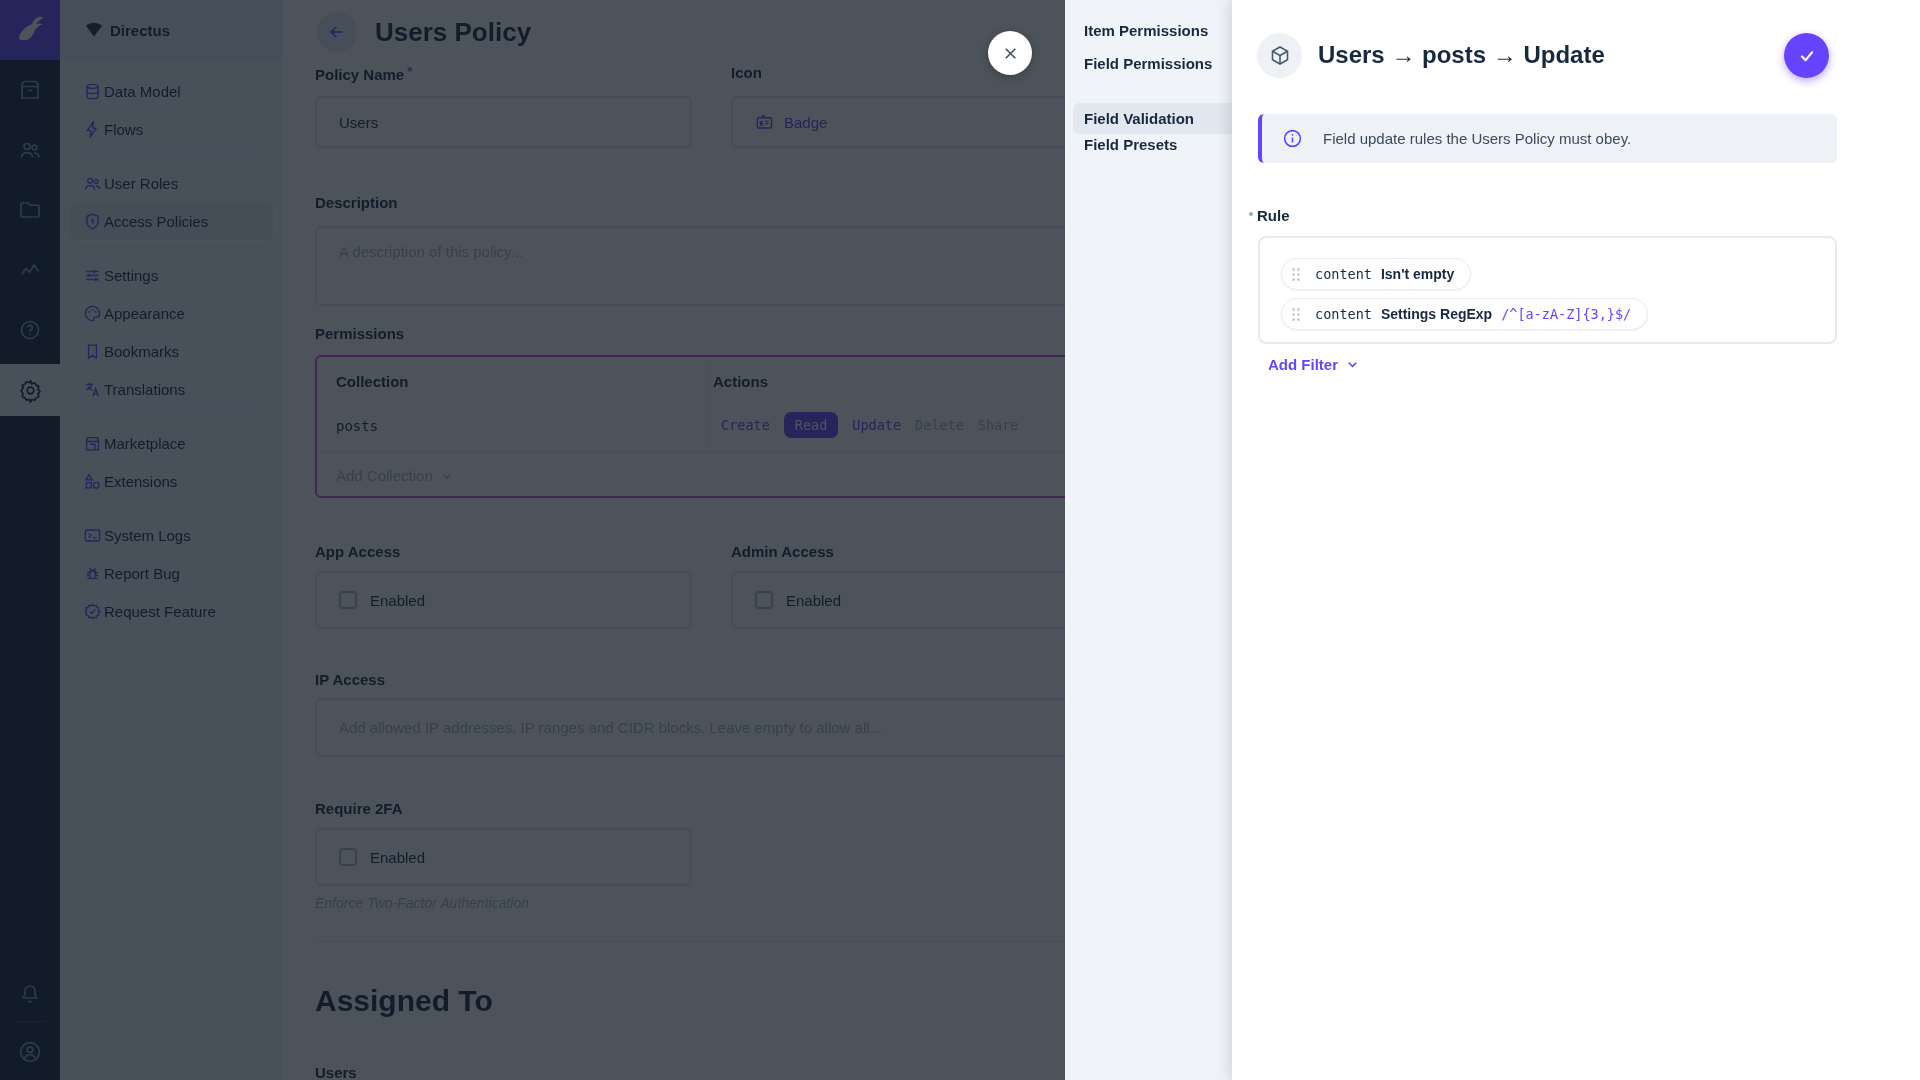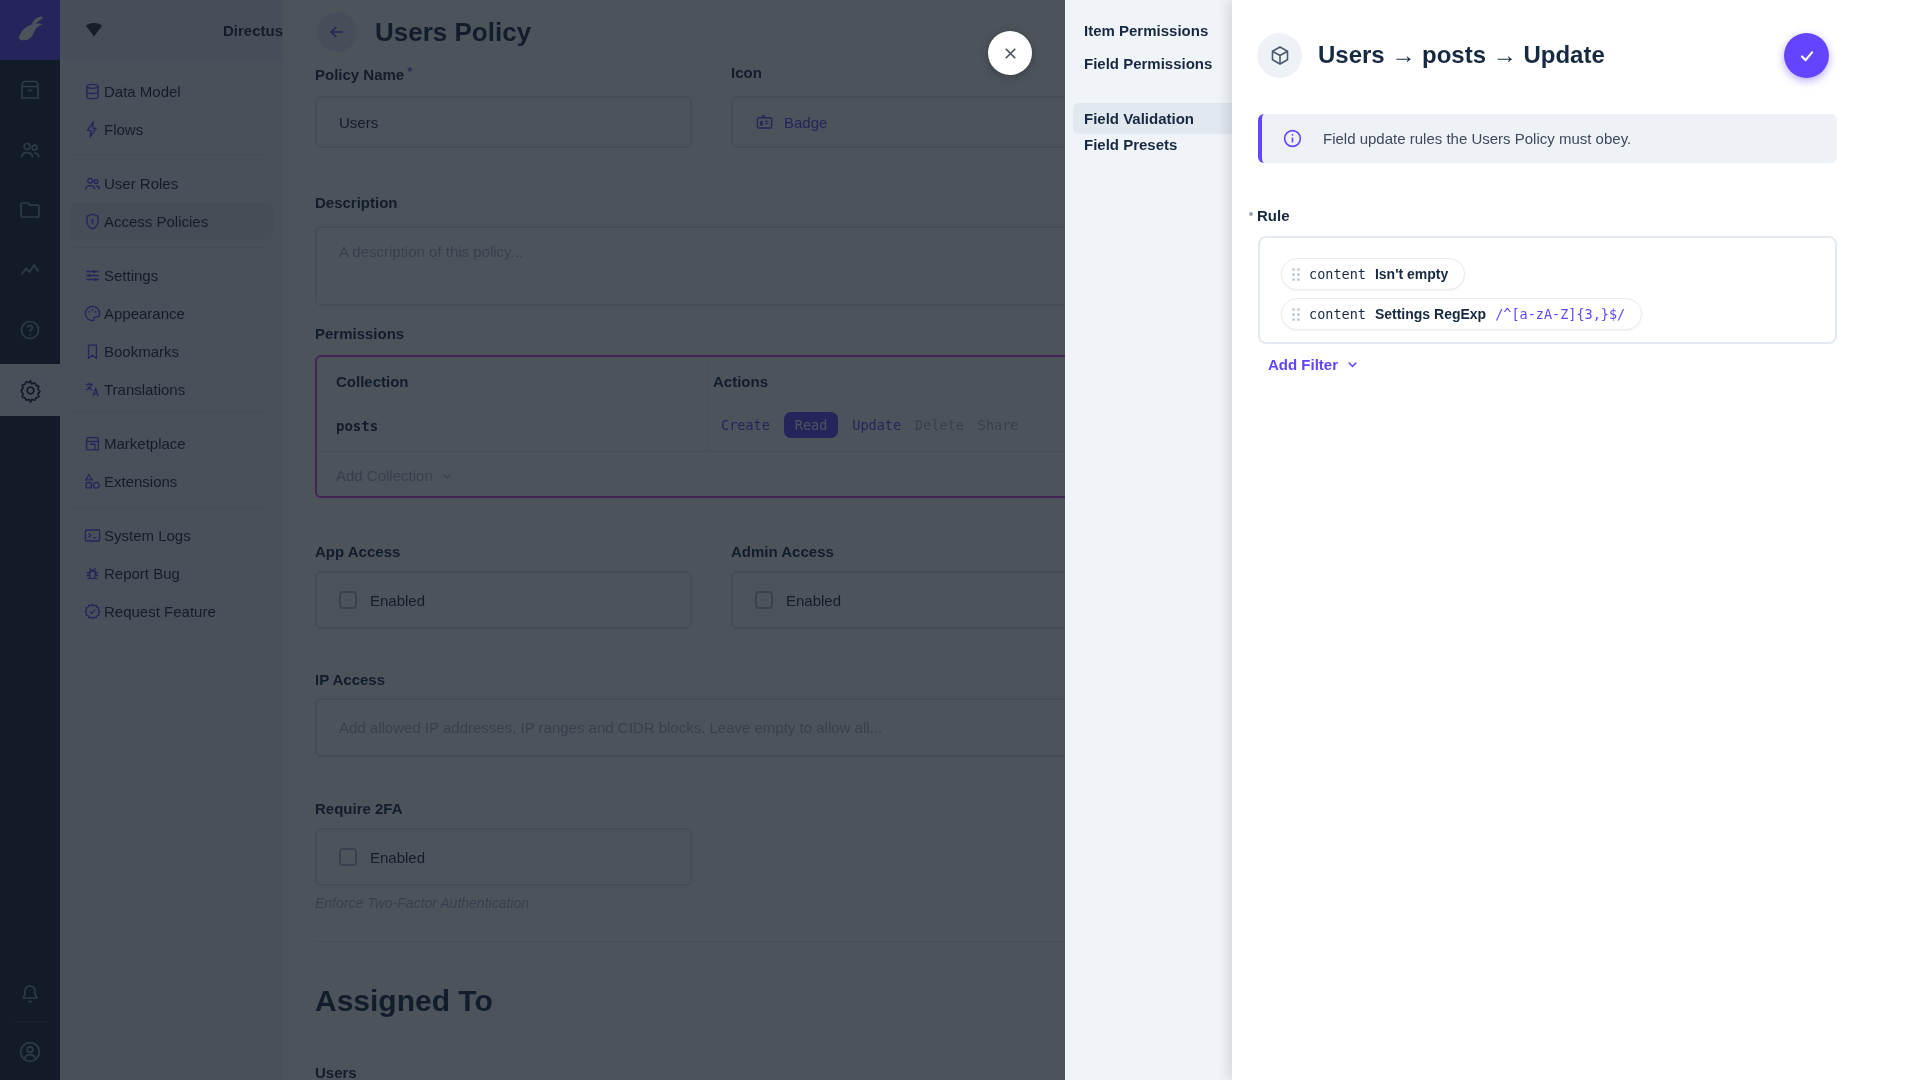--- a/index.html
+++ b/index.html
@@ -10,39 +10,39 @@
 
   
   .module-bar{left:0;top:0;width:60px;height:1080px;background:#18263a;z-index:1;}
   .logo-tile{left:0;top:0;width:60px;height:60px;background:#6644ff;display:flex;align-items:center;justify-content:center;}
   .mod-btn{left:0;width:60px;height:56px;display:flex;align-items:center;justify-content:center;color:#8b9cb3;}
   .mod-btn.active{background:#f0f4f9;color:#172940;}
   .mod-divider{left:14px;width:32px;height:1px;background:rgba(255,255,255,.14);}
 
   
   .sidebar{left:60px;top:0;width:223px;height:1080px;background:#f0f4f9;z-index:1;}
-  .proj-header{left:0;top:0;width:223px;height:60px;display:flex;align-items:center;gap:16px;padding-left:22px;background:#e8eef5;justify-content:space-between;}
+  .proj-header{left:0;top:0;width:223px;height:60px;display:flex;align-items:center;gap:4px;padding-left:22px;background:#e8eef5;}
   .proj-name{font-weight:700;font-size:15px;color:#172940;}
   .nav-item{left:10px;width:203px;height:38px;display:flex;align-items:center;gap:2px;padding-left:13px;border-radius:6px;color:#172940;font-size:15px;}
   .nav-item.active{background:#e2e8f0;}
   .nav-item .ic{display:flex;color:#6644ff;}
   .nav-divider{left:13px;width:194px;height:1px;background:#e0e6ee;}
 
   
   .main{left:283px;top:0;width:1637px;height:1080px;background:#fff;z-index:1;}
   .back-btn{left:34px;top:12px;width:40px;height:40px;border-radius:50%;background:#e8eef5;color:#6644ff;display:flex;align-items:center;justify-content:center;font-size:21px;}
   .page-title{left:92px;top:17px;font-size:26px;font-weight:800;color:#172940;}
   .f-label{font-size:15px;font-weight:700;color:#172940;}
   .req{color:#6a5bf7;font-size:13px;vertical-align:4px;padding-left:3px;}
   .input{border:2px solid #e4eaf1;border-radius:6px;background:#fff;display:flex;align-items:center;padding:0 22px;font-size:15px;color:#172940;}
   .ph{color:#a9b4c4;}
   .icon-val{color:#6644ff;display:flex;align-items:center;gap:10px;}
   .table{border:2px solid #d946ef;border-radius:6px;background:#fff;}
   .th{font-size:15px;font-weight:700;color:#172940;}
-  .mono{font-family:"DejaVu Sans Mono",monospace;font-weight:bold;}
+  .mono{font-family:"DejaVu Sans Mono",monospace;}
   .act{font-family:"DejaVu Sans Mono",monospace;font-size:13.5px;}
   .act.on{color:#6644ff;}
   .act.off{color:#a8b4c4;}
   .act.full{color:#fff;background:#6644ff;border-radius:7px;padding:5px 11px;}
   .row-divider{height:1px;background:#e4eaf1;}
   .checkbox{width:18px;height:18px;border:2px solid #aebccb;border-radius:4px;background:transparent;}
   .cb-label{font-size:15px;color:#172940;}
   .note{font-size:14px;font-style:italic;color:#a9b4c4;}
   .big-heading{font-size:30px;font-weight:800;color:#172940;}
 
@@ -65,21 +65,21 @@
   .d-title{left:86px;top:41px;font-size:24px;font-weight:800;color:#172940;}
   .d-check{left:552px;top:33px;width:45px;height:45px;border-radius:50%;background:#6644ff;display:flex;align-items:center;justify-content:center;box-shadow:0 3px 8px rgba(102,68,255,.45);}
   .notice{left:26px;top:114px;width:579px;height:49px;background:#eef1f6;border-left:4px solid #6644ff;border-radius:6px;
           display:flex;align-items:center;gap:20px;padding-left:20px;font-size:15px;color:#3d4a5c;}
   .rule-label{left:25px;top:207px;font-size:15px;font-weight:700;color:#172940;}
   .rule-dot{left:17px;top:212px;width:4px;height:4px;border-radius:50%;background:#9aa7b6;}
   .rule-box{left:26px;top:236px;width:579px;height:108px;border:2px solid #e4eaf1;border-radius:8px;background:#fff;}
   .pill{position:absolute;left:21px;height:32px;display:inline-flex;align-items:center;gap:9px;padding:0 16px 0 10px;
         background:#fff;border:1px solid #e7ecf2;border-radius:16px;box-shadow:0 1px 2px rgba(23,41,64,.06);
         font-size:14px;color:#172940;white-space:nowrap;}
-  .pill .field{font-family:"DejaVu Sans Mono",monospace;font-size:13.5px;}
+  .pill .field{font-family:"DejaVu Sans Mono",monospace;font-size:13.5px;margin-left:6px;}
   .pill .op{font-weight:700;}
   .pill .val{font-family:"DejaVu Sans Mono",monospace;font-size:13.5px;color:#6644ff;}
   .drag{display:grid;grid-template-columns:repeat(2,3px);grid-auto-rows:3px;gap:2px;}
   .drag i{width:3px;height:3px;border-radius:50%;background:#c3cdd9;}
   .add-filter{left:36px;top:356px;display:flex;align-items:center;gap:7px;font-size:15px;font-weight:700;color:#6644ff;}
 
   svg{display:block;}
 </style>
 </head>
 <body>

